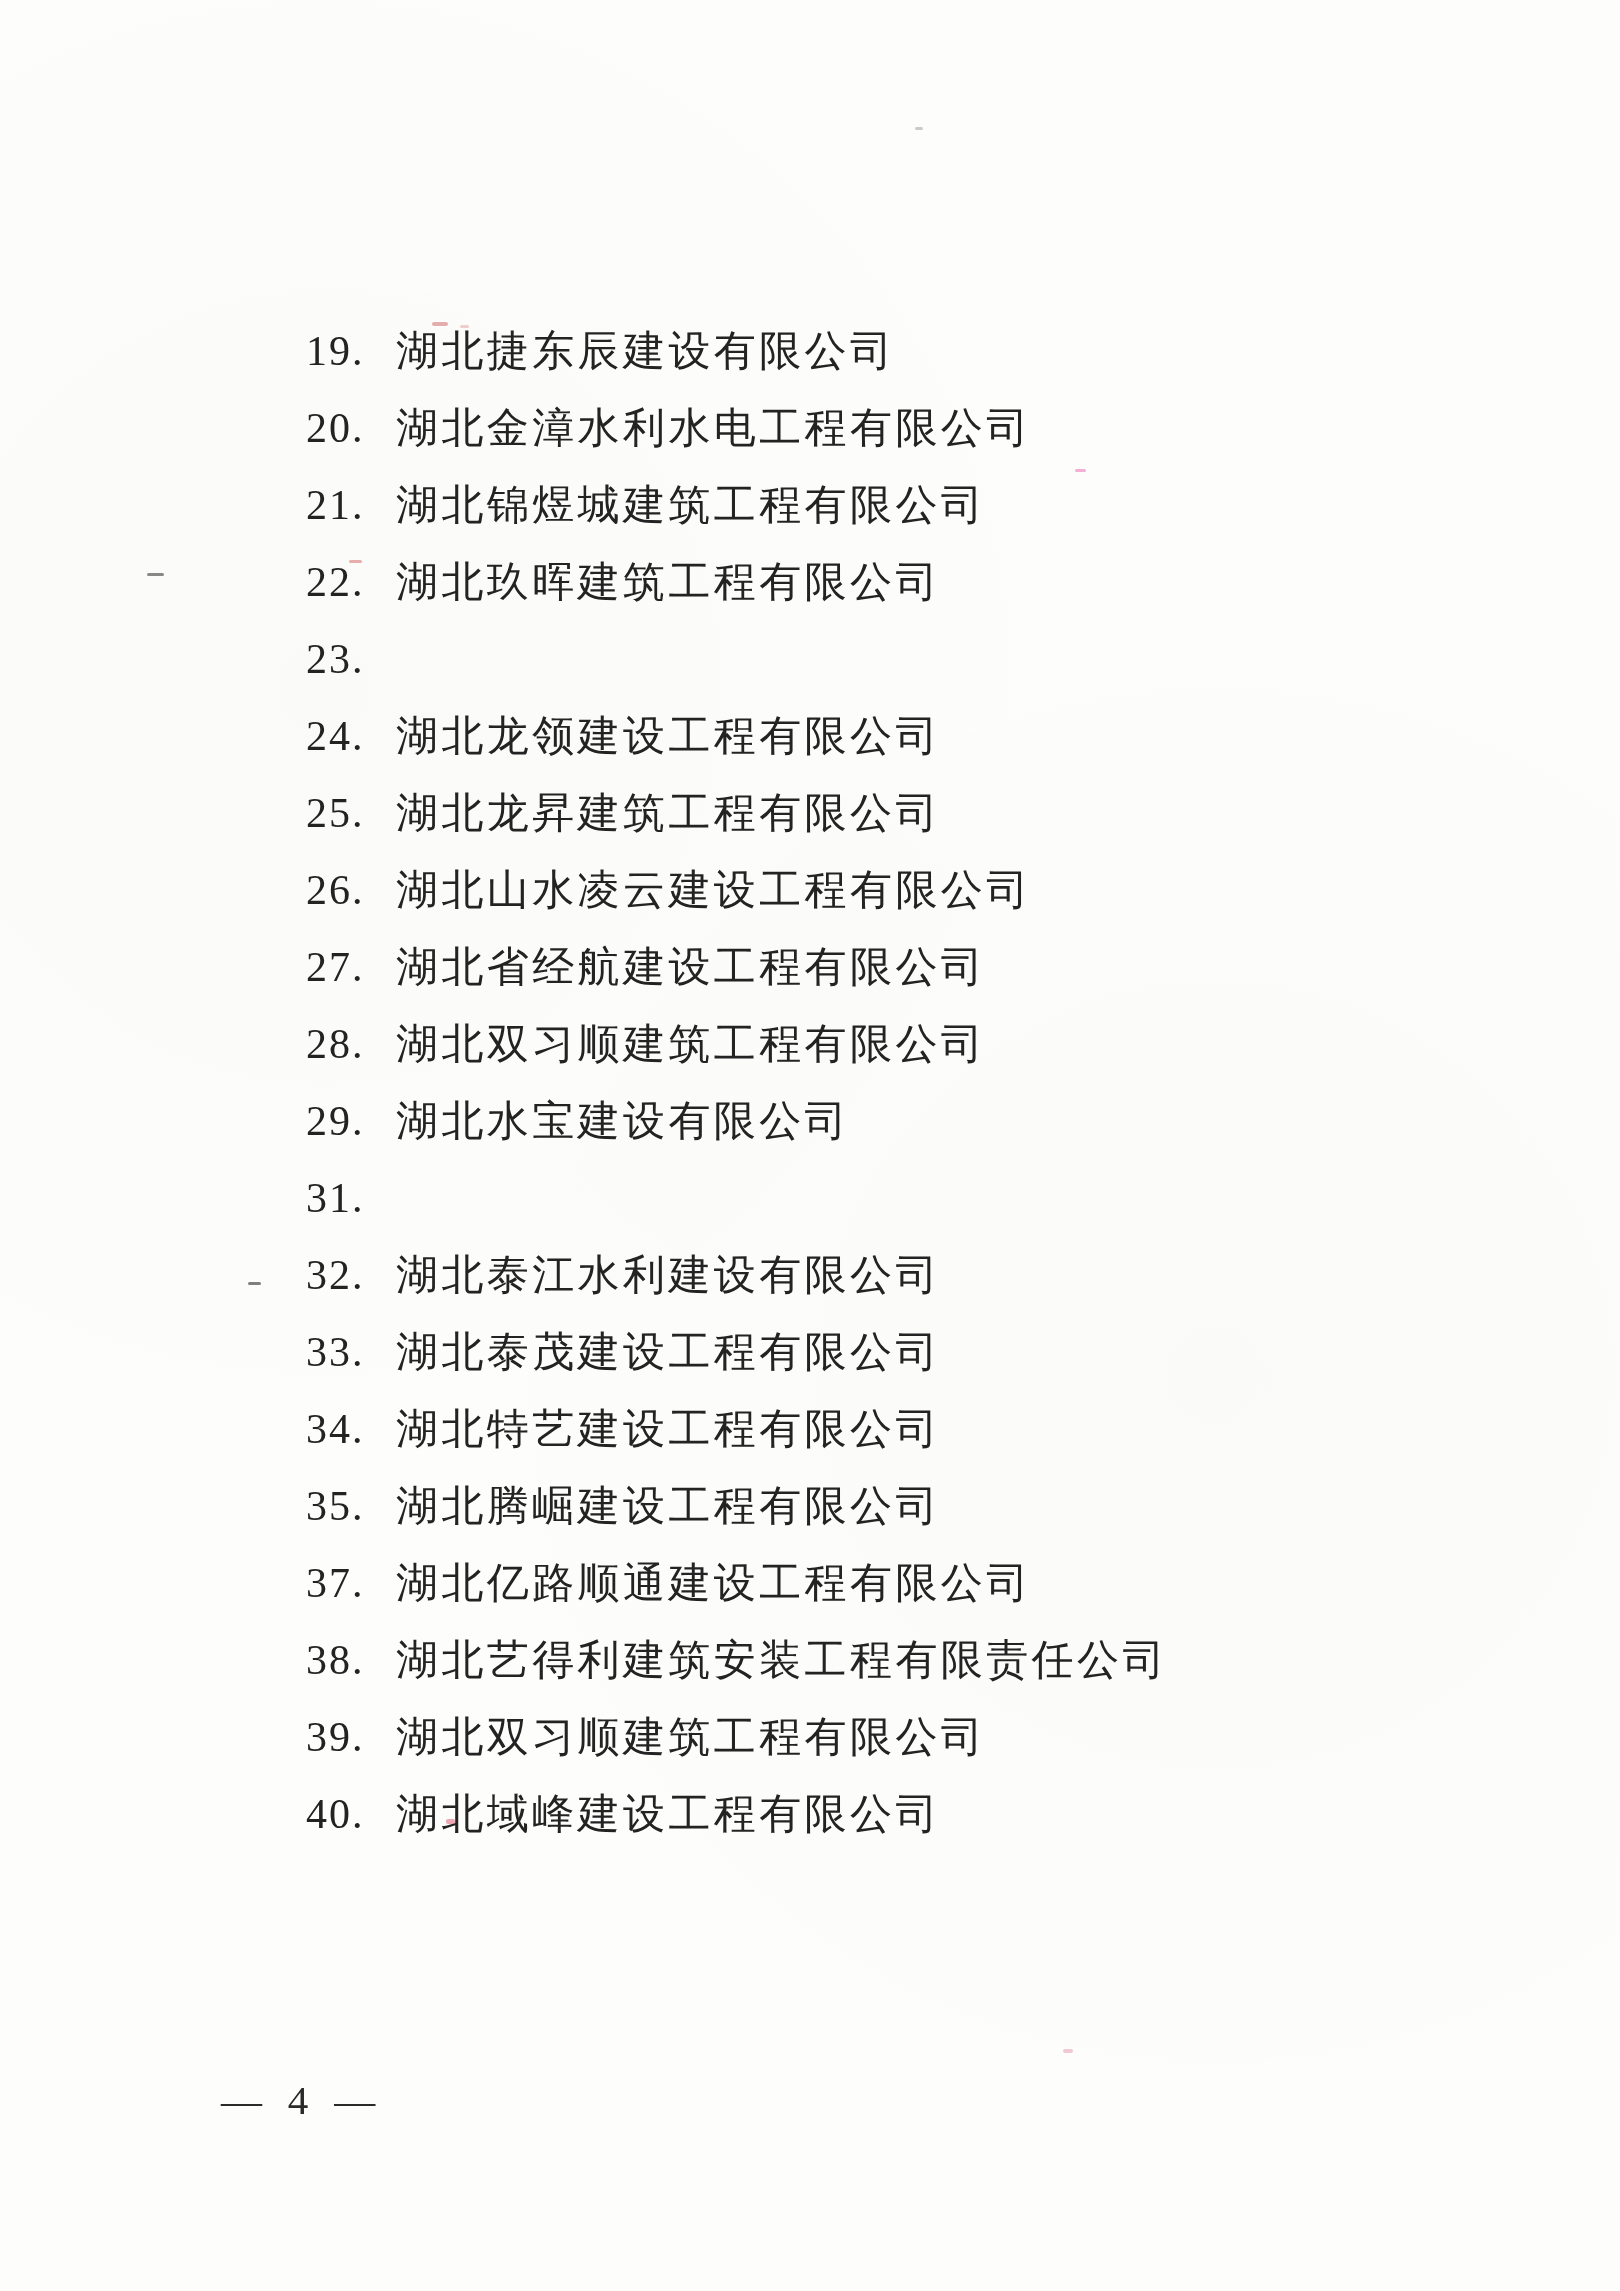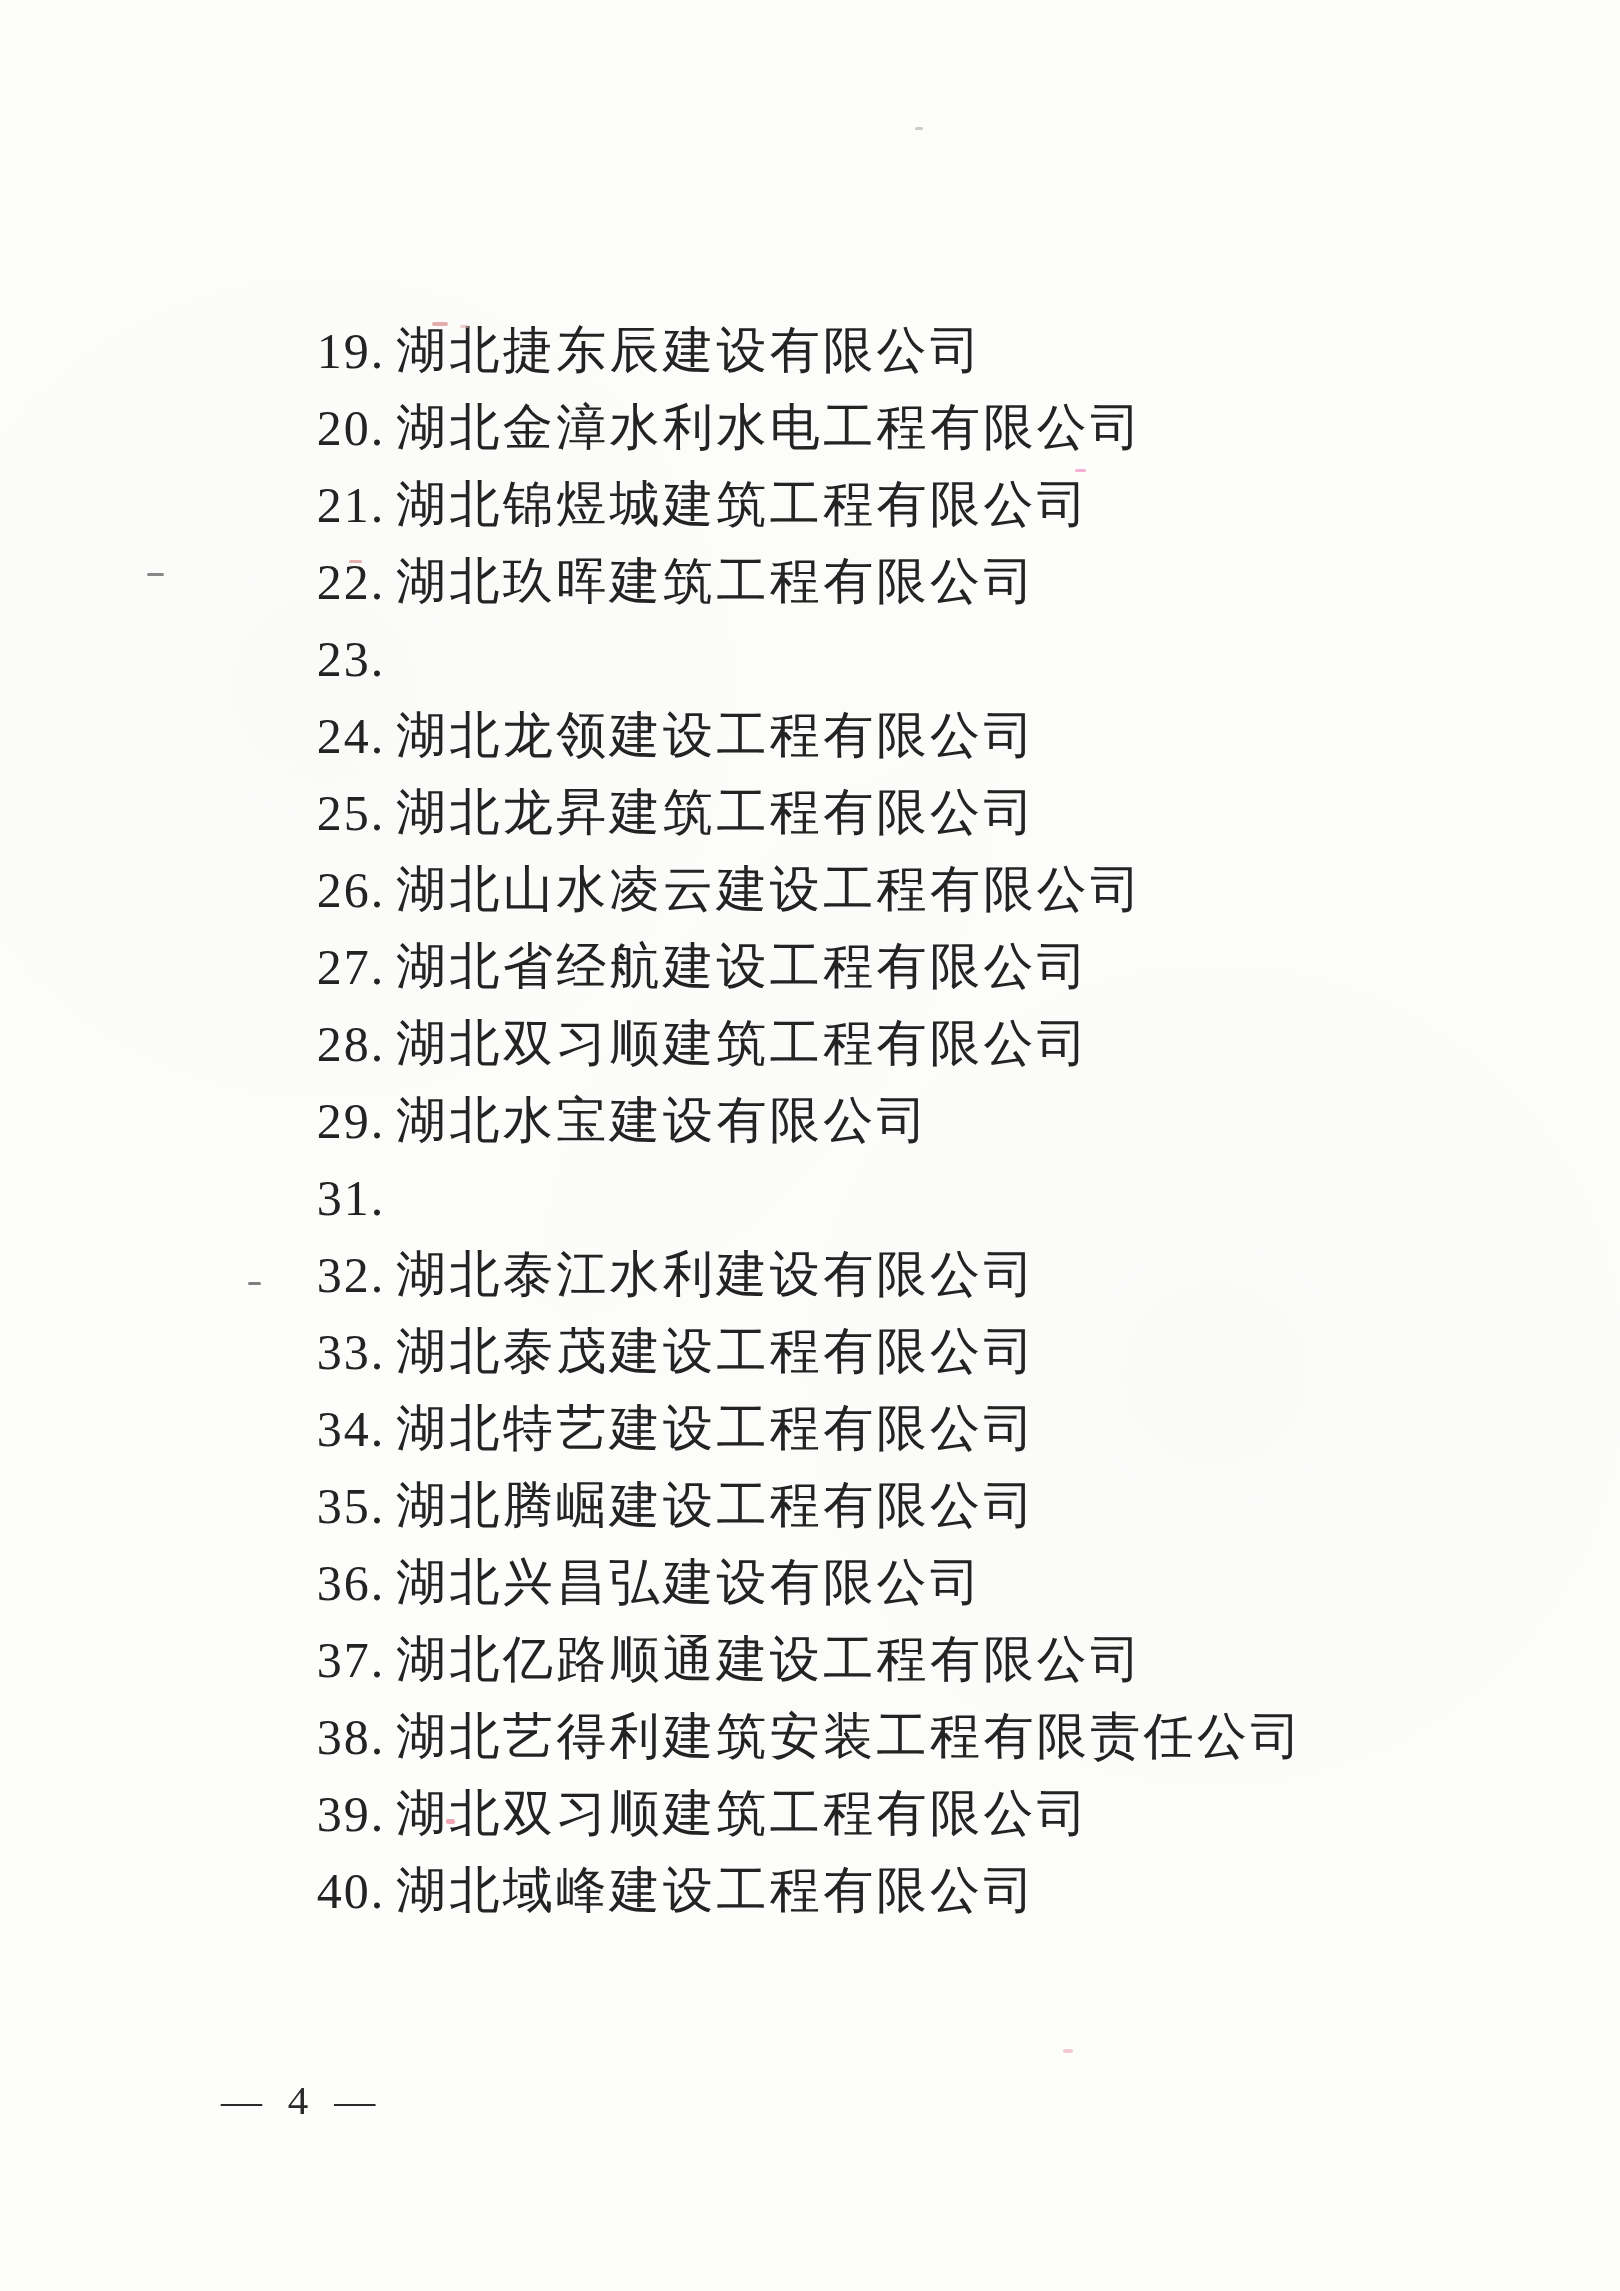--- a/index.html
+++ b/index.html
@@ -25,23 +25,22 @@
   }
   .company-list {
     position: absolute;
     left: 306px;
     top: 312px;
   }
   .row {
     display: flex;
     align-items: center;
     height: 77px;
-    font-size: 50px;
+    font-size: 42px;
     white-space: nowrap;
-    text-align: center;
   }
   .num {
     width: 90px;
     flex: 0 0 90px;
     letter-spacing: 2px;
   }
   .name {
     letter-spacing: 3.4px;
   }
   .footer {
@@ -129,24 +128,20 @@
     </div>
     <div class="row">
       <span class="num">34.</span>
       <span class="name">湖北特艺建设工程有限公司</span>
     </div>
     <div class="row">
       <span class="num">35.</span>
       <span class="name">湖北腾崛建设工程有限公司</span>
     </div>
     <div class="row">
-      <span class="num">36.</span>
-      <span class="name">湖北兴昌弘建设有限公司</span>
-    </div>
-    <div class="row">
       <span class="num">37.</span>
       <span class="name">湖北亿路顺通建设工程有限公司</span>
     </div>
     <div class="row">
       <span class="num">38.</span>
       <span class="name">湖北艺得利建筑安装工程有限责任公司</span>
     </div>
     <div class="row">
       <span class="num">39.</span>
       <span class="name">湖北双习顺建筑工程有限公司</span>

